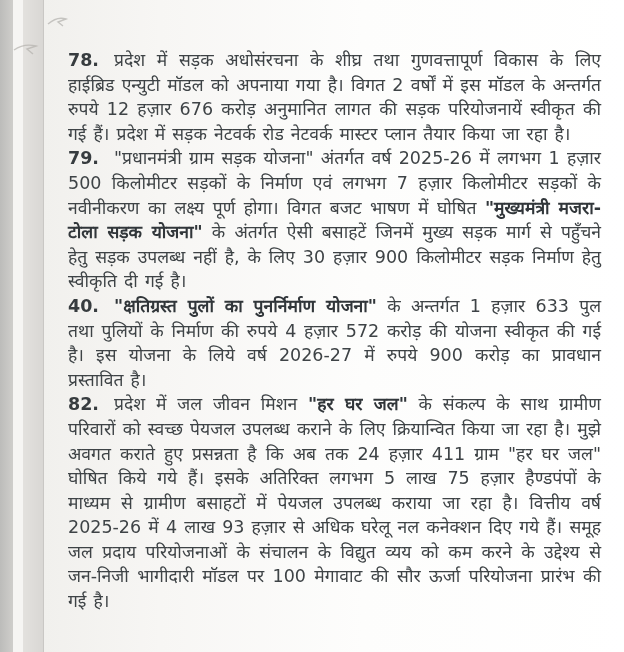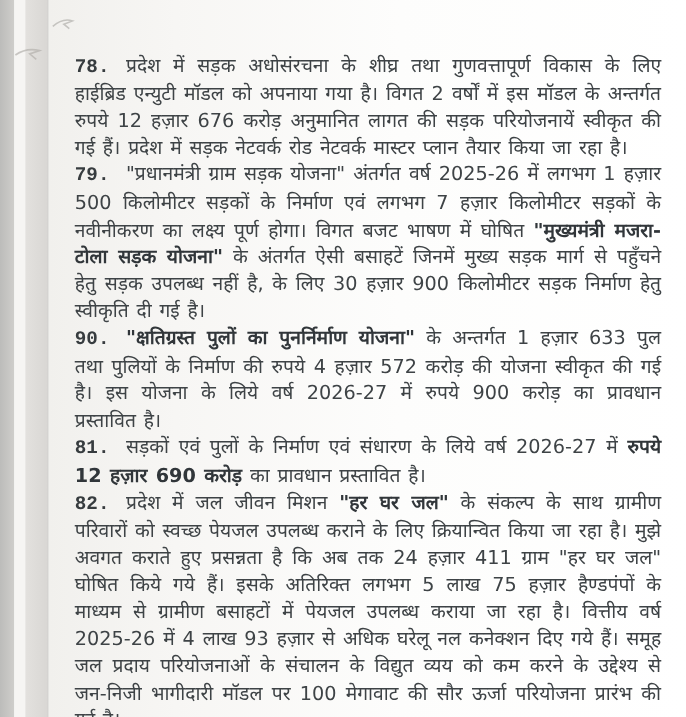--- a/index.html
+++ b/index.html
@@ -47,21 +47,20 @@
     text-align-last: left;
     word-spacing: 1.5px;
   }
   .text-block p.para {
     margin: 0; padding: 0;
   }
   .text-block .num {
     font-weight: bold;
     color: #373c3f;
     padding-right: 15px;
-    font-family: Liberation Mono, monospace;
   }
   .text-block .b {
     font-weight: bold;
     color: #31363a;
   }
 </style>
 </head>
 <body>
 
 <div class="scan">
@@ -71,17 +70,16 @@
   <div class="page"></div>
 
   <svg class="pencil-marks" width="80" height="60" viewBox="0 0 80 60">
     <path d="M42 18 q9 -8 18 -5 l-8 3 l5 4" fill="none" stroke="#b6b4b0" stroke-width="1.4" opacity="0.75"></path>
     <path d="M8 44 q10 -7 22 -4 l-9 3 l6 5" fill="none" stroke="#b3b1ad" stroke-width="1.4" opacity="0.7"></path>
   </svg>
 
   <div class="text-block">
       <p class="para"><span class="num">78.</span><span>प्रदेश में सड़क अधोसंरचना के शीघ्र तथा गुणवत्तापूर्ण विकास के लिए हाईब्रिड एन्युटी मॉडल को अपनाया गया है। विगत 2 वर्षों में इस मॉडल के अन्तर्गत रुपये 12 हज़ार 676 करोड़ अनुमानित लागत की सड़क परियोजनायें स्वीकृत की गई हैं। प्रदेश में सड़क नेटवर्क रोड नेटवर्क मास्टर प्लान तैयार किया जा रहा है।</span></p>
       <p class="para"><span class="num">79.</span><span>"प्रधानमंत्री ग्राम सड़क योजना" अंतर्गत वर्ष 2025-26 में लगभग 1 हज़ार 500 किलोमीटर सड़कों के निर्माण एवं लगभग 7 हज़ार किलोमीटर सड़कों के नवीनीकरण का लक्ष्य पूर्ण होगा। विगत बजट भाषण में घोषित </span><span class="b">"मुख्यमंत्री मजरा-टोला सड़क योजना"</span><span> के अंतर्गत ऐसी बसाहटें जिनमें मुख्य सड़क मार्ग से पहुँचने हेतु सड़क उपलब्ध नहीं है, के लिए 30 हज़ार 900 किलोमीटर सड़क निर्माण हेतु स्वीकृति दी गई है।</span></p>
-      <p class="para"><span class="num">90.</span><span class="b">"क्षतिग्रस्त पुलों का पुनर्निर्माण योजना"</span><span> के अन्तर्गत 1 हज़ार 633 पुल तथा पुलियों के निर्माण की रुपये 4 हज़ार 572 करोड़ की योजना स्वीकृत की गई है। इस योजना के लिये वर्ष 2026-27 में रुपये 900 करोड़ का प्रावधान प्रस्तावित है।</span></p>
-      <p class="para"><span class="num">81.</span><span>सड़कों एवं पुलों के निर्माण एवं संधारण के लिये वर्ष 2026-27 में </span><span class="b">रुपये 12 हज़ार 690 करोड़</span><span> का प्रावधान प्रस्तावित है।</span></p>
+      <p class="para"><span class="num">40.</span><span class="b">"क्षतिग्रस्त पुलों का पुनर्निर्माण योजना"</span><span> के अन्तर्गत 1 हज़ार 633 पुल तथा पुलियों के निर्माण की रुपये 4 हज़ार 572 करोड़ की योजना स्वीकृत की गई है। इस योजना के लिये वर्ष 2026-27 में रुपये 900 करोड़ का प्रावधान प्रस्तावित है।</span></p>
       <p class="para"><span class="num">82.</span><span>प्रदेश में जल जीवन मिशन </span><span class="b">"हर घर जल"</span><span> के संकल्प के साथ ग्रामीण परिवारों को स्वच्छ पेयजल उपलब्ध कराने के लिए क्रियान्वित किया जा रहा है। मुझे अवगत कराते हुए प्रसन्नता है कि अब तक 24 हज़ार 411 ग्राम "हर घर जल" घोषित किये गये हैं। इसके अतिरिक्त लगभग 5 लाख 75 हज़ार हैण्डपंपों के माध्यम से ग्रामीण बसाहटों में पेयजल उपलब्ध कराया जा रहा है। वित्तीय वर्ष 2025-26 में 4 लाख 93 हज़ार से अधिक घरेलू नल कनेक्शन दिए गये हैं। समूह जल प्रदाय परियोजनाओं के संचालन के विद्युत व्यय को कम करने के उद्देश्य से जन-निजी भागीदारी मॉडल पर 100 मेगावाट की सौर ऊर्जा परियोजना प्रारंभ की गई है।</span></p>
     </div>
 </div>
 
 </body></html>

